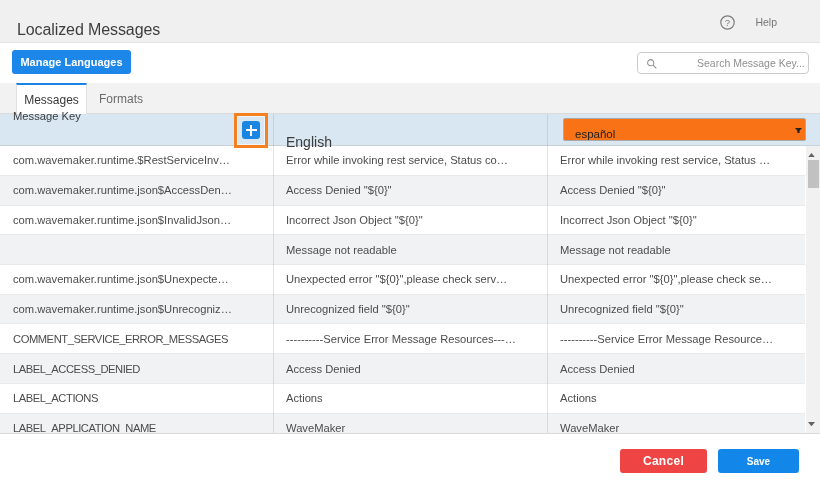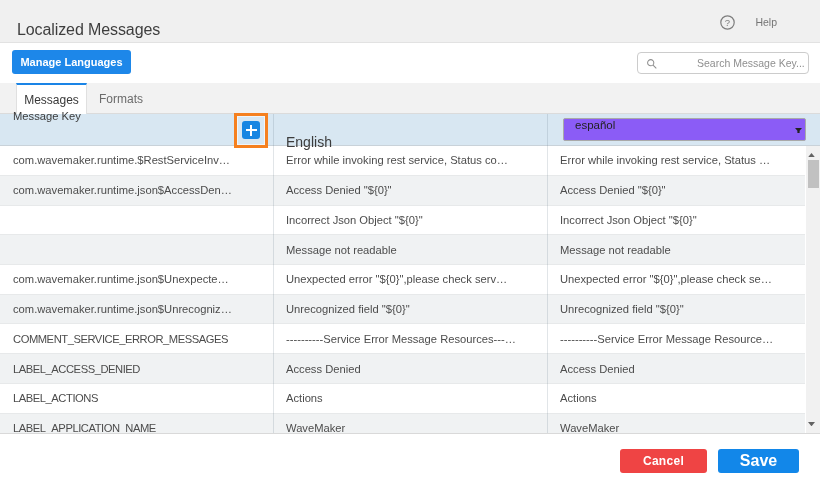--- a/index.html
+++ b/index.html
@@ -83,22 +83,22 @@
 }
 .plusbtn::before {
   content:""; position:absolute; left:8px; top:3.5px; width:2px; height:11px; background:#fff;
 }
 .plusbtn::after {
   content:""; position:absolute; left:3.5px; top:8px; width:11px; height:2px; background:#fff;
 }
 
 .select {
   left:563px; top:117.5px; width:243px; height:23.5px;
-  background:#8b5cf6; border:1px solid #a9a9a9; border-radius:2px;
-  display:flex; align-items:flex-start;
+  background:#f97316; border:1px solid #a9a9a9; border-radius:2px;
+  display:flex; align-items:flex-end;
   font-size:11.5px; color:#222;
 }
 .select span { margin-left:11px; }
 .select svg { position:absolute; right:3px; top:9px; }
 
 
 .tbody {
   left:0; top:146.05px; width:805px; height:287px;
   overflow:hidden;
 }
@@ -131,21 +131,21 @@
 
 .btn-cancel {
   left:620px; top:449px; width:87px; height:24px;
   background:#ef4444; border-radius:3px;
   color:#fff; font-size:12px; font-weight:bold; letter-spacing:0.3px;
   display:flex; align-items:center; justify-content:center;
 }
 .btn-save {
   left:718px; top:449px; width:81px; height:24px;
   background:#1287e9; border-radius:3px;
-  color:#fff; font-size:16px; font-weight:bold;
+  color:#fff; font-size:10px; font-weight:bold;
   display:flex; align-items:center; justify-content:center;
 }
 </style>
 </head>
 <body>
 
 <div class="abs dlg-header"></div>
 <div class="abs dlg-title">Localized Messages</div>
 <div class="abs help-wrap">
   <svg width="15" height="15" viewBox="0 0 15 15" style="margin-top:2px;">
@@ -183,20 +183,21 @@
     <div class="c1">com.wavemaker.runtime.$RestServiceInv…</div>
     <div class="c2">Error while invoking rest service, Status co…</div>
     <div class="c3">Error while invoking rest service, Status …</div>
   </div>
   <div class="row alt">
     <div class="c1">com.wavemaker.runtime.json$AccessDen…</div>
     <div class="c2">Access Denied "${0}"</div>
     <div class="c3">Access Denied "${0}"</div>
   </div>
   <div class="row">
+    <div class="c1">com.wavemaker.runtime.json$InvalidJson…</div>
     <div class="c2">Incorrect Json Object "${0}"</div>
     <div class="c3">Incorrect Json Object "${0}"</div>
   </div>
   <div class="row alt">
     <div class="c2">Message not readable</div>
     <div class="c3">Message not readable</div>
   </div>
   <div class="row">
     <div class="c1">com.wavemaker.runtime.json$Unexpecte…</div>
     <div class="c2">Unexpected error "${0}",please check serv…</div>

